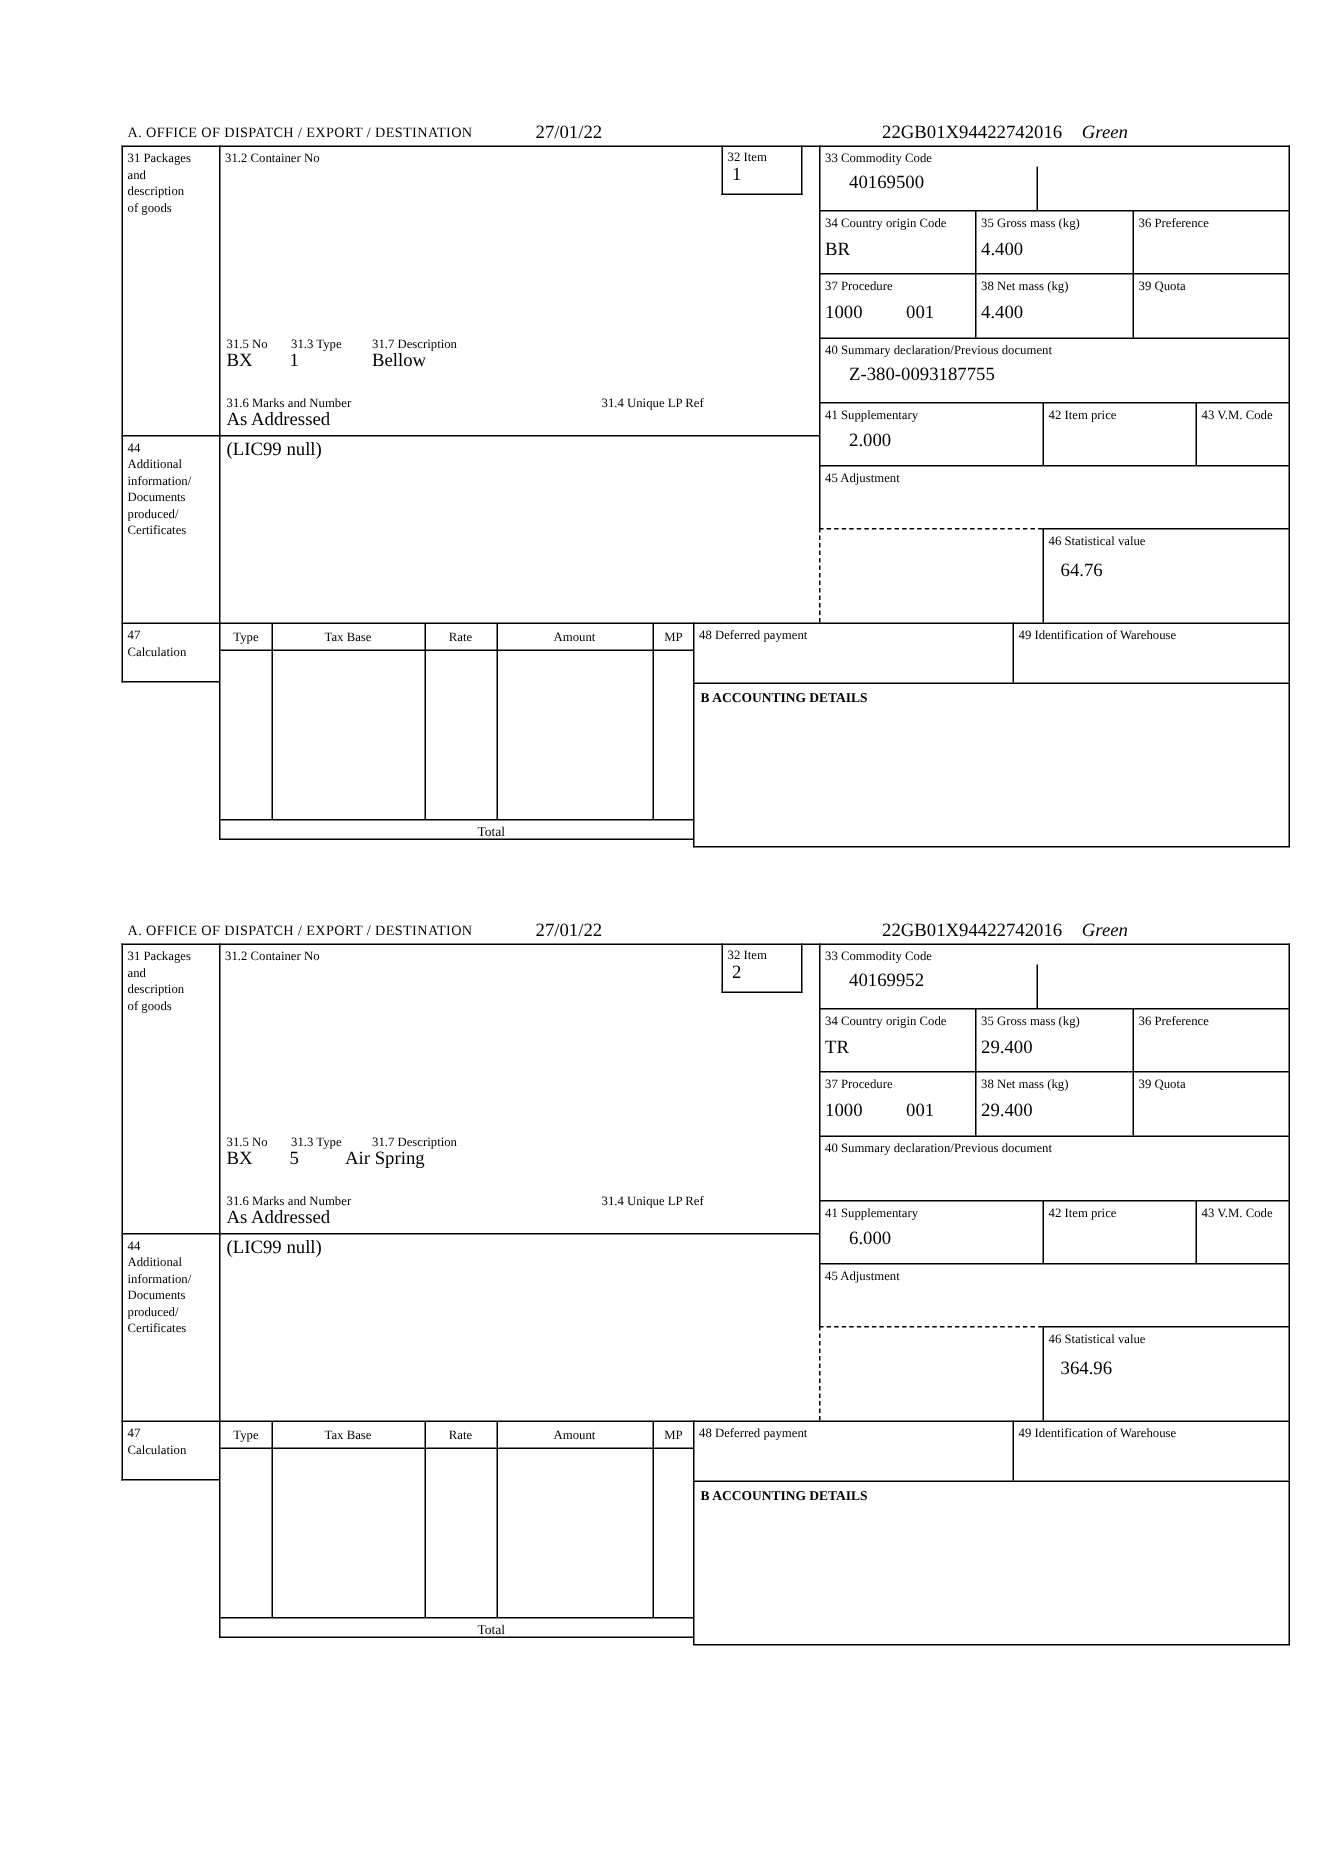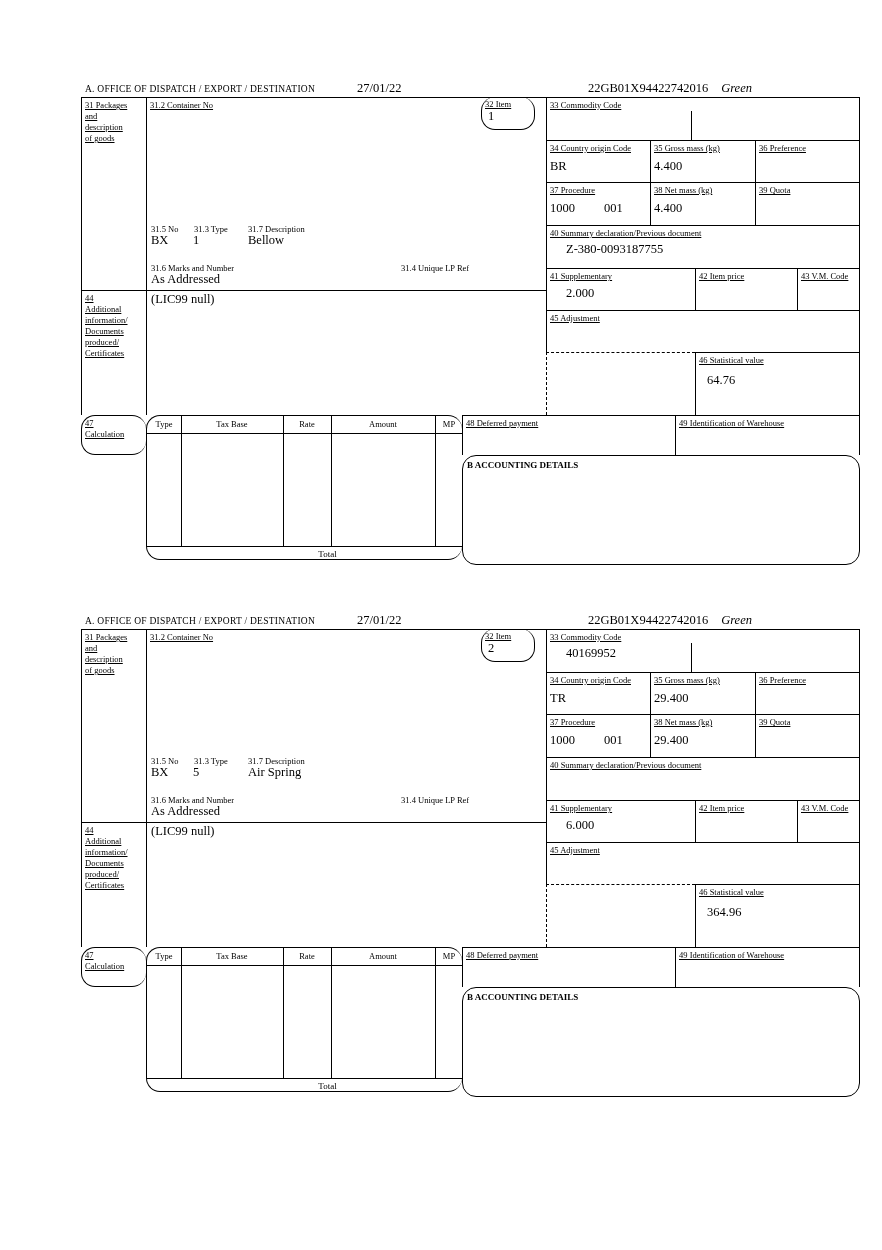--- a/index.html
+++ b/index.html
@@ -5,22 +5,22 @@
   * { margin:0; padding:0; box-sizing:border-box; }
   html,body { background:#fff; }
   body {
     width:882px; height:1250px; position:relative;
     font-family:"Liberation Serif","DejaVu Serif",serif; color:#000;
   }
   .section { position:absolute; left:81px; width:779px; height:486px; }
   .s1 { top:80px; } .s2 { top:612px; }
   .box { position:absolute; }
   .bt { border-top:1px solid #000; } .bl { border-left:1px solid #000; }
-  .br { border-right:1px solid #000; } .bb { border-bottom:1px solid #000;border-radius:14px; }
-  .lbl { font-size:8.5px; line-height:1.3; padding:2px 2px 0 3px; white-space:pre-line;text-decoration:underline; }
+  .br { border-right:1px solid #000; } .bb { border-bottom:1px solid #000; }
+  .lbl { font-size:8.5px; line-height:1.3; padding:2px 2px 0 3px; white-space:pre-line; }
   .val { font-size:12.5px; line-height:1.1; }
   .htitle { position:absolute; left:4px; top:4px; font-size:9.5px; font-weight:normal; letter-spacing:.25px; }
   .hdate { position:absolute; left:276px; top:1px; font-size:12.5px; }
   .hmrn  { position:absolute; left:507px; top:1px; font-size:12.5px; }
   .hgreen { margin-left:13px;font-style:italic; }
   .slbl { position:absolute; font-size:8.5px; white-space:nowrap; }
   .sval { position:absolute; font-size:12.5px; white-space:nowrap; }
   .vline { position:absolute; top:0; width:1px; height:130px; background:#000; }
   .hline { position:absolute; left:0; right:0; height:1px; background:#000; }
   .th { position:absolute; top:3px; font-size:8.5px; text-align:center; }
@@ -60,20 +60,21 @@
     <span class="sval" style="left:4px;top:174px">As Addressed</span>
   </div>
 
   <div class="box bl br bb" style="left:400px;top:17px;width:54px;height:33px">
     <div class="lbl">32 Item</div>
     <div class="val" style="padding-left:6px">1</div>
   </div>
 
   <div class="box bt bl br" style="left:465px;top:17px;width:314px;height:43px">
     <div class="lbl">33 Commodity Code</div>
+    <div class="val" style="padding:4px 0 0 19px">40169500</div>
     <div class="tick" style="left:144px;top:13px;height:29px"></div>
   </div>
 
   <div class="box bt bl" style="left:465px;top:60px;width:104px;height:42px">
     <div class="lbl">34 Country origin Code</div>
     <div class="val" style="padding:6px 0 0 3px">BR</div>
   </div>
   <div class="box bt bl" style="left:569px;top:60px;width:105px;height:42px">
     <div class="lbl">35 Gross mass (kg)</div>
     <div class="val" style="padding:6px 0 0 3px">4.400</div>
@@ -174,21 +175,21 @@
 of goods</div>
   </div>
 
   <div class="box bt bl" style="left:65px;top:17px;width:400px;height:193px">
     <div class="lbl">31.2 Container No</div>
     <span class="slbl" style="left:4px;top:126px">31.5 No</span>
     <span class="slbl" style="left:47px;top:126px">31.3 Type</span>
     <span class="slbl" style="left:101px;top:126px">31.7 Description</span>
     <span class="sval" style="left:4px;top:135px">BX</span>
     <span class="sval" style="left:46px;top:135px">5</span>
-    <span class="sval" style="left:101px;top:135px">Air Spring</span>
+    <span class="sval" style="left:83px;top:135px">Air Spring</span>
     <span class="slbl" style="left:4px;top:165px">31.6 Marks and Number</span>
     <span class="slbl" style="left:254px;top:165px">31.4 Unique LP Ref</span>
     <span class="sval" style="left:4px;top:174px">As Addressed</span>
   </div>
 
   <div class="box bl br bb" style="left:400px;top:17px;width:54px;height:33px">
     <div class="lbl">32 Item</div>
     <div class="val" style="padding-left:6px">2</div>
   </div>
 

